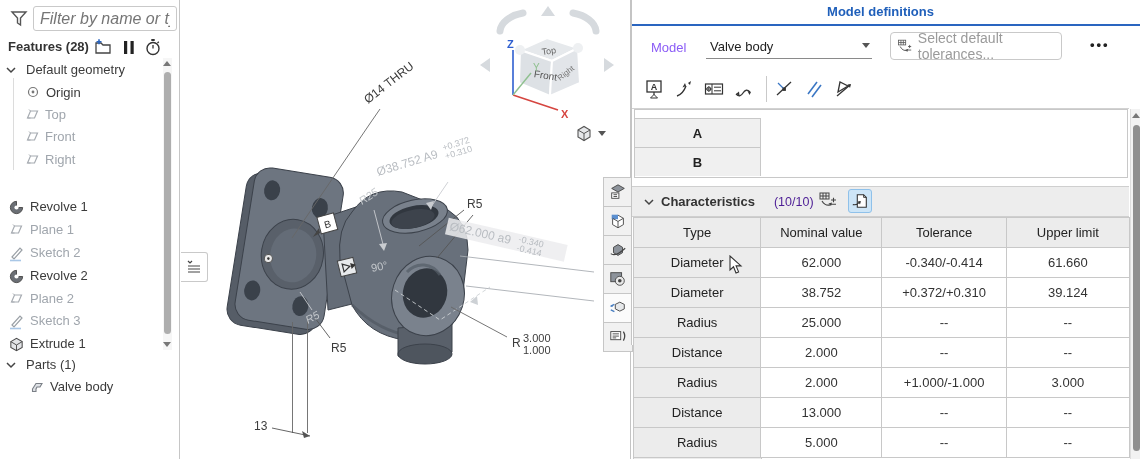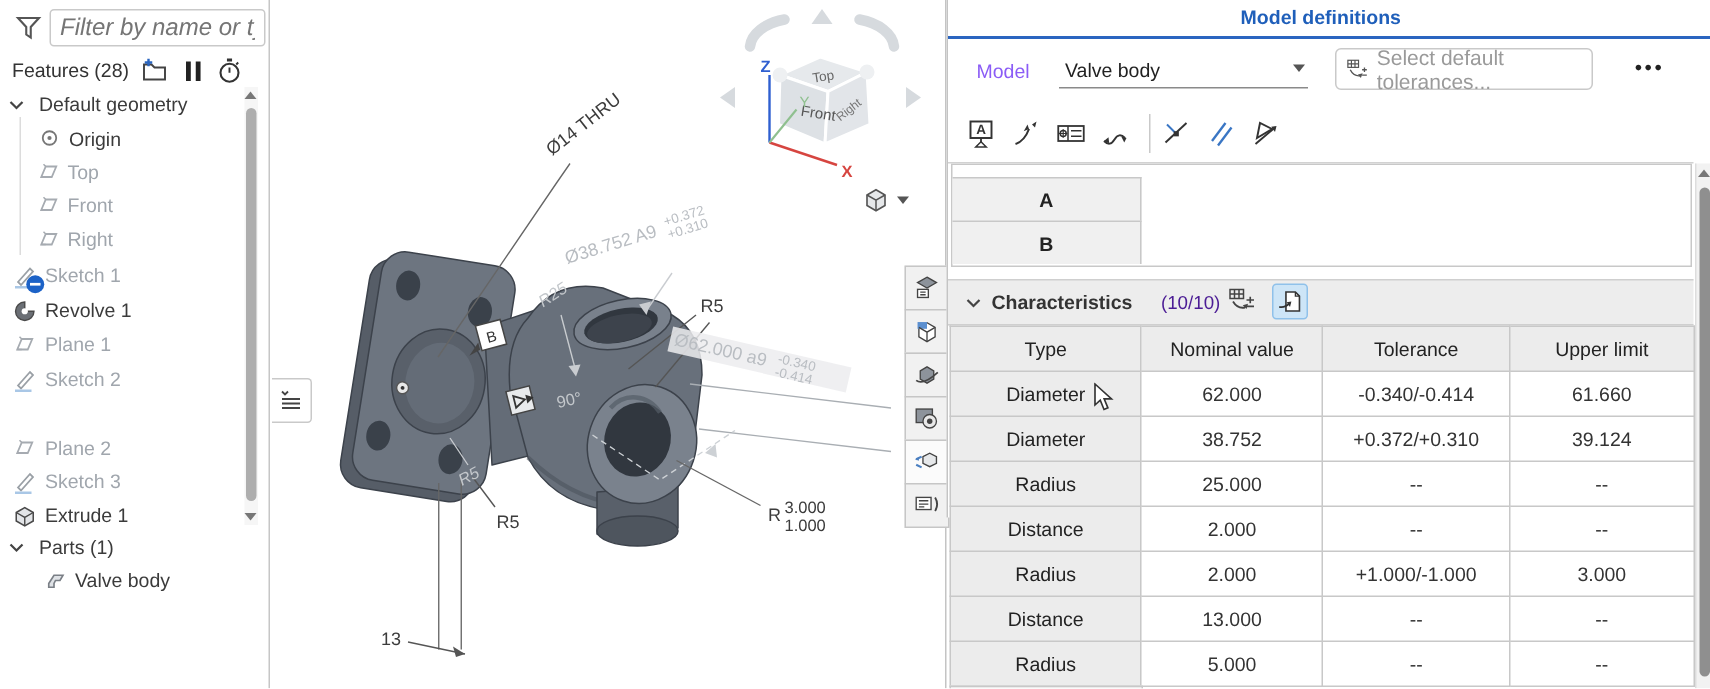--- a/index.html
+++ b/index.html
@@ -4,21 +4,21 @@
 <style>
   html,body{margin:0;padding:0;background:#fff;}
   #app{position:relative;width:1140px;height:459px;overflow:hidden;background:#fff;
        font-family:"Liberation Sans",sans-serif;color:#333;font-size:13px;}
   .abs{position:absolute;}
   
   #sidebar{left:0;top:0;width:179px;height:459px;border-right:1px solid #c6c6c6;background:#fff;}
   #filter-input{position:absolute;left:33px;top:6px;width:130px;height:23px;border:1px solid #c9c9c9;
        border-radius:3px;font-style:italic;font-size:16px;color:#666;padding:0 6px;outline:none;
        font-family:"Liberation Sans",sans-serif;}
-  #features-label{position:absolute;left:8px;top:39px;font-weight:normal;color:#333;}
+  #features-label{position:absolute;left:8px;top:39px;font-weight:bold;color:#333;}
   .hicon{position:absolute;top:38px;width:18px;height:18px;}
   .trow{position:absolute;left:0;width:162px;height:20px;line-height:20px;white-space:nowrap;}
   .trow .tlabel{position:absolute;top:0;color:#3b3b3b;}
   .trow.muted .tlabel{color:#a0a6ad;}
   .ticon{position:absolute;top:2px;}
   .connector{position:absolute;left:13px;top:78px;width:1px;height:92px;background:#dcdcdc;}
   
   #side-scroll{position:absolute;left:163px;top:58px;width:9px;height:292px;background:#f6f6f6;}
   #side-thumb{position:absolute;left:1px;top:14px;width:7px;height:262px;background:#aeaeae;border-radius:4px;}
   .tri-up{width:0;height:0;border-left:4px solid transparent;border-right:4px solid transparent;border-bottom:5px solid #777;}
@@ -120,51 +120,47 @@
         </svg>
       <span class="tlabel" style="left:45px">Front</span>
     </div>
     <div class="trow muted" style="top:150px">
       <svg class="ticon" style="left:24px" width="16" height="14" viewBox="0 0 16 14">
           <path d="M3.5 11 L6.5 4 H13.5 L10.5 11 Z" fill="none" stroke="#a6abb1" stroke-width="1.2"></path>
           <path d="M6.5 4 L5 2.5 M3.5 11 h3" stroke="#a6abb1" stroke-width="1"></path>
         </svg>
       <span class="tlabel" style="left:45px">Right</span>
     </div>
-    <div class="trow muted" style="top:174px">
-      <svg class="ticon" style="left:8px" width="18" height="17" viewBox="0 0 18 17">
-          <path d="M4 12 L12 3 l2 2 L6 14 Z" fill="none" stroke="#9aa0a6" stroke-width="1.2"></path>
-          <path d="M2 15.5h11" stroke="#a9c7e6" stroke-width="1.6"></path>
-        </svg>
-      <svg class="ticon" style="left:17px;top:9px" width="13" height="13" viewBox="0 0 13 13">
-          <circle cx="6.5" cy="6.5" r="6" fill="#1c62c7"></circle>
-          <rect x="3" y="5.6" width="7" height="1.8" fill="#fff"></rect>
-        </svg>
-      <span class="tlabel" style="left:30px">Sketch 1</span>
-    </div>
     <div class="trow" style="top:197px">
       <svg class="ticon" style="left:8px" width="17" height="17" viewBox="0 0 18 18">
           <path d="M9 2.5 A6.5 6.5 0 1 0 15.5 9 L9 9 Z" fill="#6b6f75" stroke="#4a4a4a" stroke-width="1"></path>
           <circle cx="9" cy="9" r="2.2" fill="#fff"></circle>
         </svg>
       <span class="tlabel" style="left:30px">Revolve 1</span>
     </div>
     <div class="trow muted" style="top:220px">
       <svg class="ticon" style="left:8px" width="16" height="14" viewBox="0 0 16 14">
           <path d="M3.5 11 L6.5 4 H13.5 L10.5 11 Z" fill="none" stroke="#a6abb1" stroke-width="1.2"></path>
           <path d="M6.5 4 L5 2.5 M3.5 11 h3" stroke="#a6abb1" stroke-width="1"></path>
         </svg>
       <span class="tlabel" style="left:30px">Plane 1</span>
     </div>
     <div class="trow muted" style="top:243px">
       <svg class="ticon" style="left:8px" width="18" height="17" viewBox="0 0 18 17">
           <path d="M4 12 L12 3 l2 2 L6 14 Z" fill="none" stroke="#9aa0a6" stroke-width="1.2"></path>
           <path d="M2 15.5h11" stroke="#a9c7e6" stroke-width="1.6"></path>
         </svg>
       <span class="tlabel" style="left:30px">Sketch 2</span>
+    </div>
+    <div class="trow" style="top:266px">
+      <svg class="ticon" style="left:8px" width="17" height="17" viewBox="0 0 18 18">
+          <path d="M9 2.5 A6.5 6.5 0 1 0 15.5 9 L9 9 Z" fill="#6b6f75" stroke="#4a4a4a" stroke-width="1"></path>
+          <circle cx="9" cy="9" r="2.2" fill="#fff"></circle>
+        </svg>
+      <span class="tlabel" style="left:30px">Revolve 2</span>
     </div>
     <div class="trow muted" style="top:289px">
       <svg class="ticon" style="left:8px" width="16" height="14" viewBox="0 0 16 14">
           <path d="M3.5 11 L6.5 4 H13.5 L10.5 11 Z" fill="none" stroke="#a6abb1" stroke-width="1.2"></path>
           <path d="M6.5 4 L5 2.5 M3.5 11 h3" stroke="#a6abb1" stroke-width="1"></path>
         </svg>
       <span class="tlabel" style="left:30px">Plane 2</span>
     </div>
     <div class="trow muted" style="top:311px">
       <svg class="ticon" style="left:8px" width="18" height="17" viewBox="0 0 18 17">

